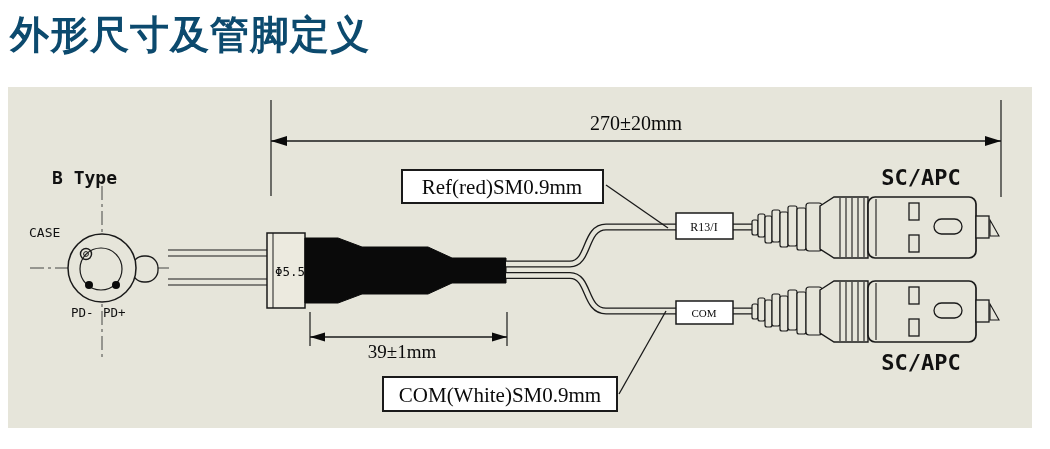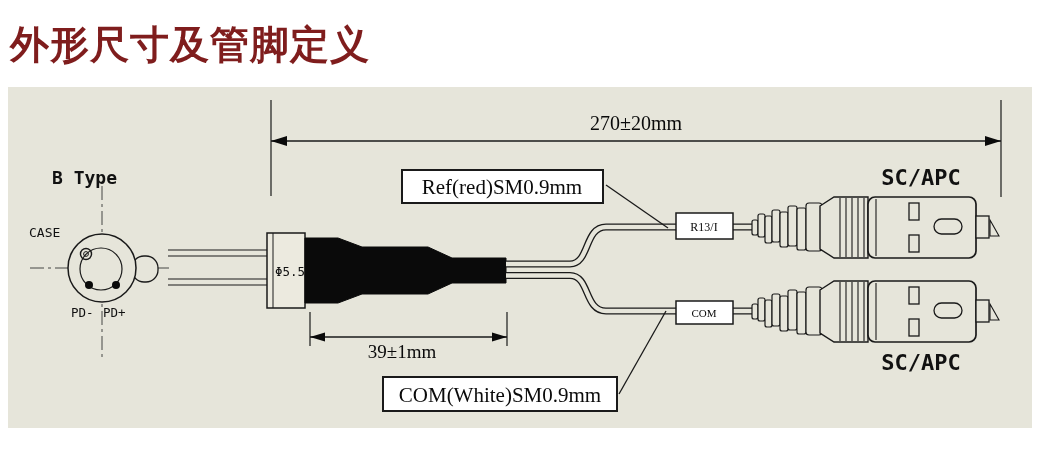--- a/index.html
+++ b/index.html
@@ -1,22 +1,22 @@
 <!DOCTYPE html>
 <html><head>
 <meta charset="utf-8">
 <style>
   html,body{margin:0;padding:0;}
   body{
     width:1050px;height:449px;position:relative;background:#ffffff;
     font-family:"Liberation Serif", serif;overflow:hidden;
   }
   .page-title{
-    position:absolute;left:10px;top:18px;font-size:39px;font-weight:bold;
-    font-family:Liberation Sans, sans-serif;color:#7f1d1d;letter-spacing:1px;
+    position:absolute;left:10px;top:8px;font-size:39px;font-weight:bold;
+    font-family:Liberation Sans, sans-serif;color:#0c4a6e;letter-spacing:1px;
   }
   svg{position:absolute;left:0;top:0;}
   .cad{font-family:"DejaVu Sans Mono","Liberation Mono",monospace;fill:#111;}
   .ser{font-family:"Liberation Serif","DejaVu Serif",serif;fill:#0a0a0a;}
 </style>
 </head>
 <body>
 
 <div class="page-title">外形尺寸及管脚定义</div>
 

